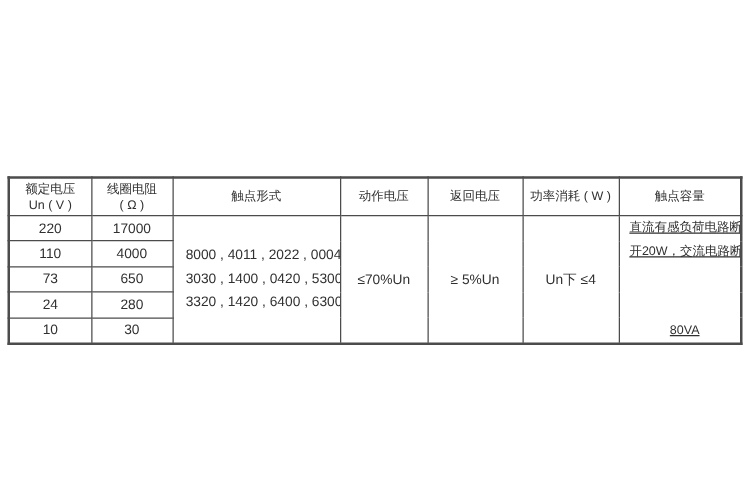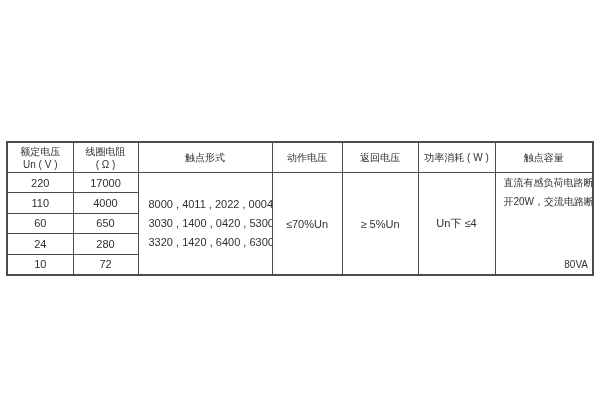--- a/index.html
+++ b/index.html
@@ -55,24 +55,25 @@
   }
   td.contact-form-cell .cf-line {
     line-height: 19px;
     white-space: nowrap;
   }
   td.mid-cell {
     font-size: 11px;
     margin-left: 32px;
   }
   td.cap-cell {
-    text-align: right;
+    text-align: center;
     padding-left: 8px;
     padding-right: 4px;
     font-size: 10px;
+    text-decoration: underline;
   }
   td.cap-cell .cap-line {
     line-height: 19px;
     white-space: nowrap;
   }
   td.cap-cell .cap-line:nth-child(3) {
     padding-left: 4px;
     margin-top: 44px;
   }
 </style>
@@ -126,29 +127,29 @@
         <div class="cap-line">80VA</div>
       </td>
     </tr>
 
     <tr class="data-row">
       <td class="num-cell">110</td>
       <td class="num-cell">4000</td>
     </tr>
 
     <tr class="data-row">
-      <td class="num-cell">60</td>
+      <td class="num-cell">73</td>
       <td class="num-cell">650</td>
     </tr>
 
     <tr class="data-row">
       <td class="num-cell">24</td>
       <td class="num-cell">280</td>
     </tr>
 
     <tr class="data-row">
       <td class="num-cell">10</td>
-      <td class="num-cell">72</td>
+      <td class="num-cell">30</td>
     </tr>
 
   </tbody>
     </table>
 </div>
 
 </body></html>

